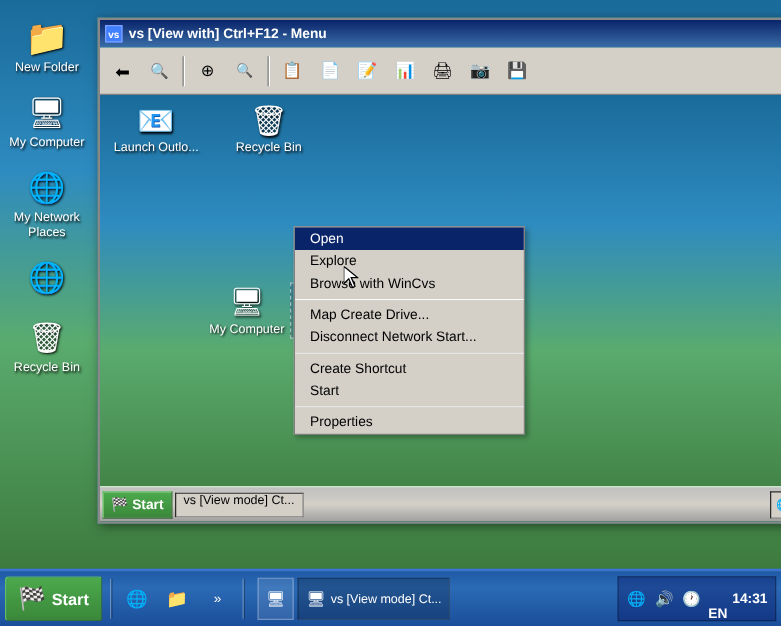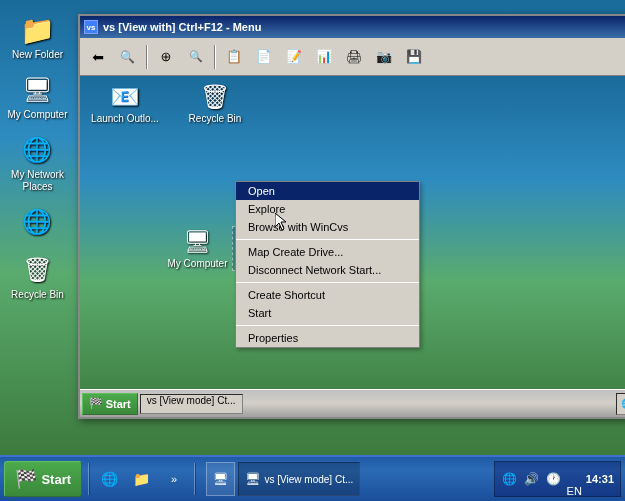--- a/index.html
+++ b/index.html
@@ -460,21 +460,21 @@
 
     .tray-time {
       color: white;
       font-size: 11px;
       font-weight: bold;
     }
 
     .tray-lang {
       color: white;
       font-size: 11px;
-      font-weight: normal;
+      font-weight: bold;
       margin-top: 24px;
     }
 
     
     .cursor {
       position: absolute;
       top: 213px;
       left: 275px;
       width: 12px;
       height: 16px;

